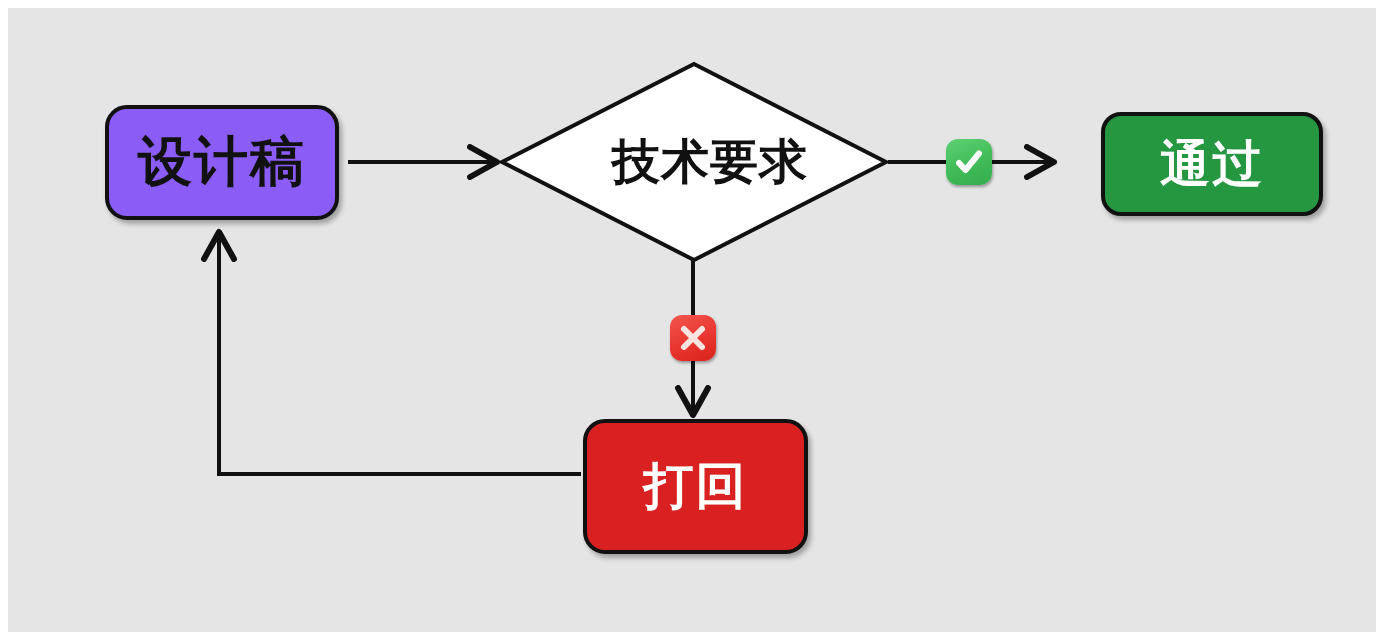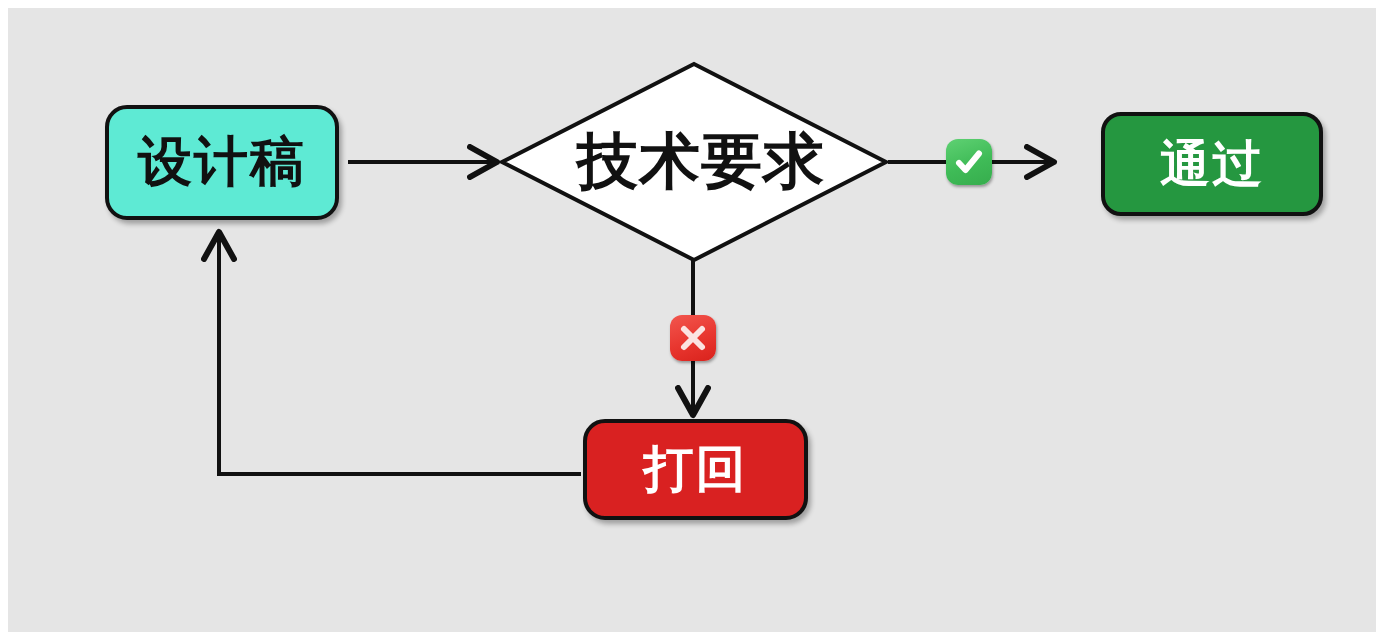--- a/index.html
+++ b/index.html
@@ -38,21 +38,21 @@
     display: flex;
     align-items: center;
     justify-content: center;
     box-sizing: border-box;
   }
   #node-design {
     left: 105px;
     top: 105px;
     width: 234px;
     height: 115px;
-    background: #5eead4;
+    background: #8b5cf6;
     border: 4px solid #111111;
     border-radius: 22px;
     box-shadow: 3px 4px 5px rgba(0,0,0,0.30);
   }
   #node-design .node-label {
     color: #111111;
     font-size: 54px;
   }
   #node-pass {
     left: 1057px;
@@ -66,48 +66,48 @@
     margin-left: 44px;
   }
   #node-pass .node-label {
     color: #ffffff;
     font-size: 50px;
   }
   #node-reject {
     left: 583px;
     top: 419px;
     width: 225px;
-    height: 101px;
+    height: 135px;
     background: #d92121;
     border: 4px solid #111111;
     border-radius: 22px;
     box-shadow: 3px 4px 5px rgba(0,0,0,0.30);
   }
   #node-reject .node-label {
     color: #ffffff;
     font-size: 50px;
   }
   #node-decision {
     position: absolute;
     left: 500px;
     top: 62px;
     width: 388px;
     height: 200px;
   }
   #node-decision .dia-label {
     position: absolute;
-    left: 7px;
+    left: 16px;
     top: 0;
     width: 388px;
     height: 200px;
     display: flex;
     align-items: center;
     justify-content: center;
     font-weight: bold;
-    font-size: 61px;
+    font-size: 48px;
     letter-spacing: 1px;
     color: #111111;
     white-space: nowrap;
   }
   .badge {
     position: absolute;
     width: 46px;
     height: 46px;
     border-radius: 12px;
     display: flex;

